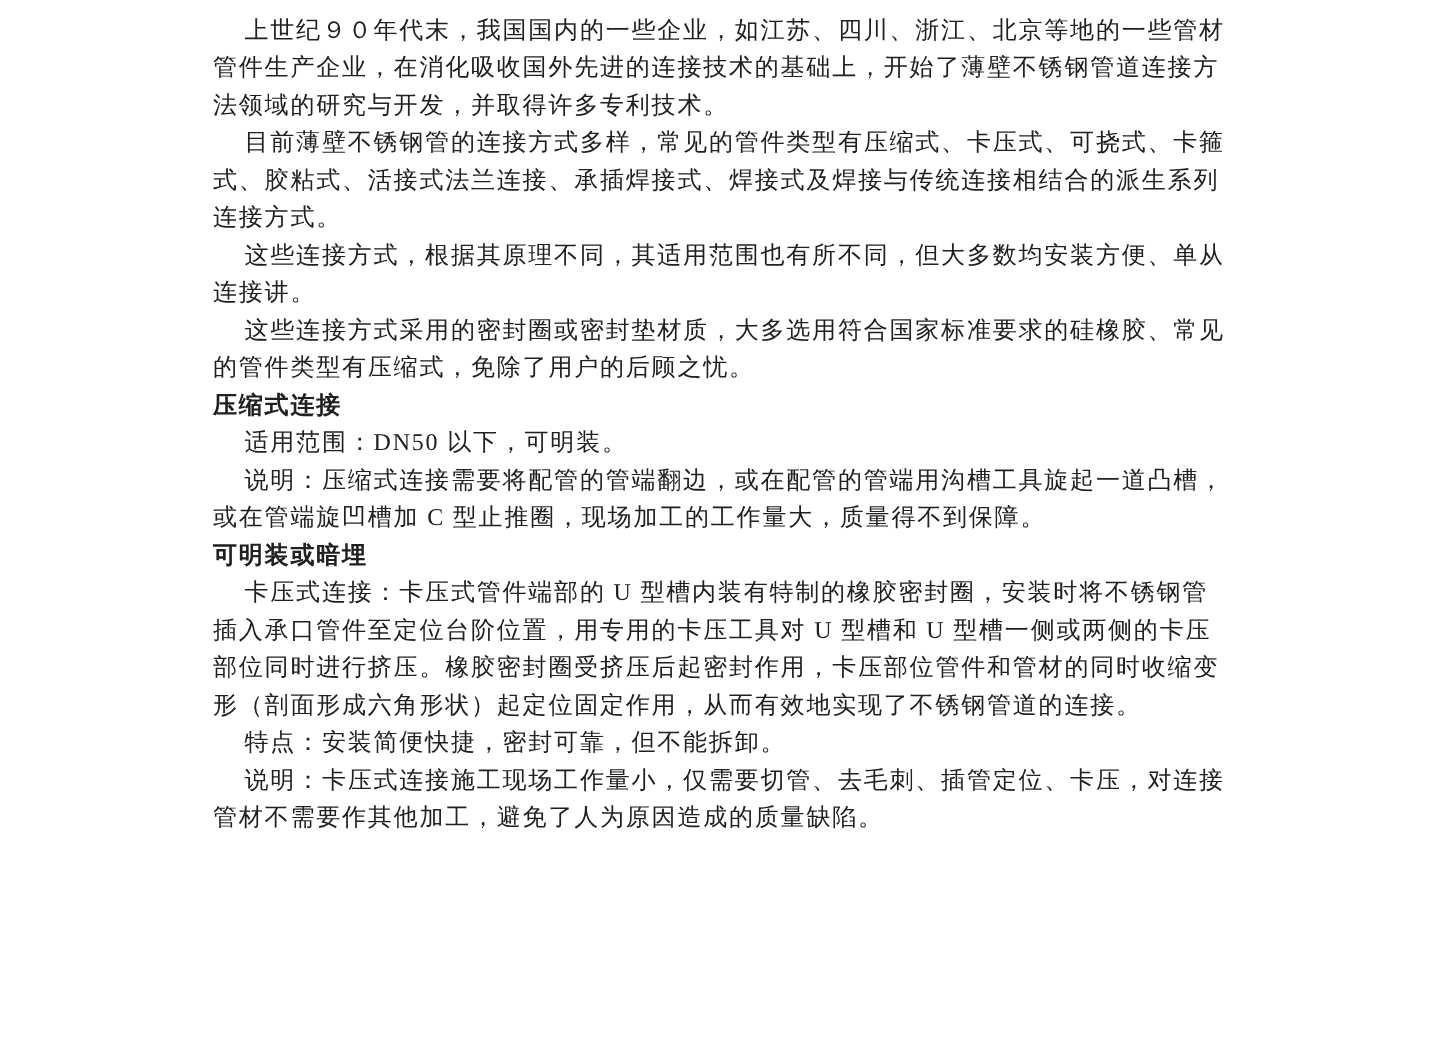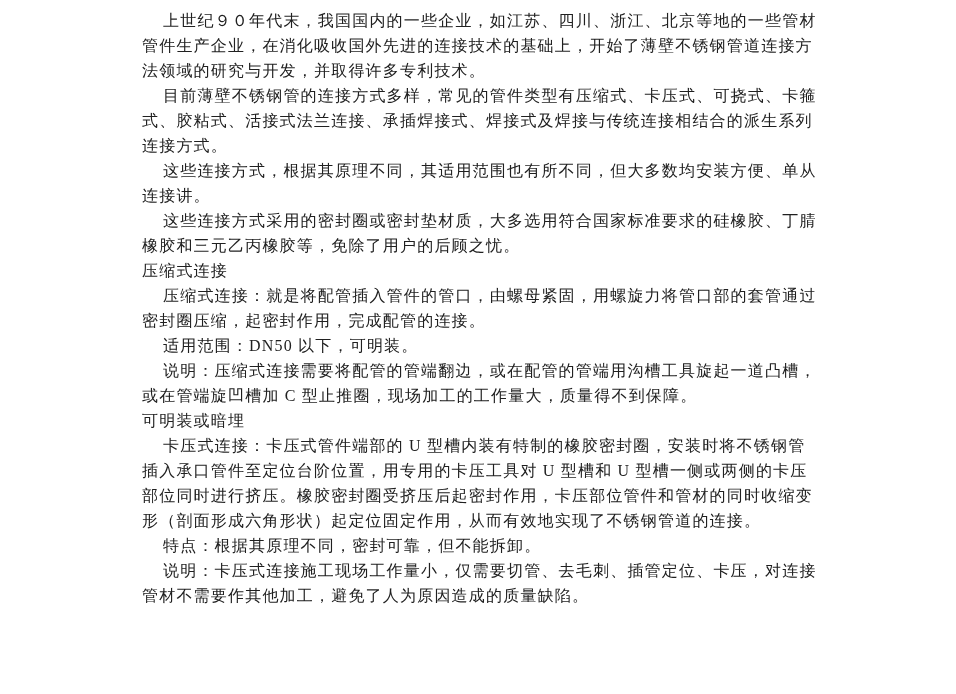--- a/index.html
+++ b/index.html
@@ -25,34 +25,33 @@
     letter-spacing: 1.2px;
   }
   .para {
     margin: 0;
     text-indent: 21px;
     text-align: left;
   }
   .heading {
     margin: 0;
     text-indent: 0;
-    font-weight: normal;
+    font-weight: bold;
     font-size: 16px;
     line-height: 25px;
   }
 </style>
 </head>
 <body>
 
 <div class="page">
   <p class="para">上世纪９０年代末，我国国内的一些企业，如江苏、四川、浙江、北京等地的一些管材管件生产企业，在消化吸收国外先进的连接技术的基础上，开始了薄壁不锈钢管道连接方法领域的研究与开发，并取得许多专利技术。</p>
   <p class="para">目前薄壁不锈钢管的连接方式多样，常见的管件类型有压缩式、卡压式、可挠式、卡箍式、胶粘式、活接式法兰连接、承插焊接式、焊接式及焊接与传统连接相结合的派生系列连接方式。</p>
   <p class="para">这些连接方式，根据其原理不同，其适用范围也有所不同，但大多数均安装方便、单从连接讲。</p>
-  <p class="para">这些连接方式采用的密封圈或密封垫材质，大多选用符合国家标准要求的硅橡胶、丁腈橡胶和三元乙丙橡胶等，免除了用户的后顾之忧。</p>
+  <p class="para">这些连接方式采用的密封圈或密封垫材质，大多选用符合国家标准要求的硅橡胶、常见的管件类型有压缩式，免除了用户的后顾之忧。</p>
   <p class="heading">压缩式连接</p>
-  <p class="para">压缩式连接：就是将配管插入管件的管口，由螺母紧固，用螺旋力将管口部的套管通过密封圈压缩，起密封作用，完成配管的连接。</p>
   <p class="para">适用范围：DN50 以下，可明装。</p>
   <p class="para">说明：压缩式连接需要将配管的管端翻边，或在配管的管端用沟槽工具旋起一道凸槽，或在管端旋凹槽加 C 型止推圈，现场加工的工作量大，质量得不到保障。</p>
   <p class="heading">可明装或暗埋</p>
   <p class="para">卡压式连接：卡压式管件端部的 U 型槽内装有特制的橡胶密封圈，安装时将不锈钢管插入承口管件至定位台阶位置，用专用的卡压工具对 U 型槽和 U 型槽一侧或两侧的卡压部位同时进行挤压。橡胶密封圈受挤压后起密封作用，卡压部位管件和管材的同时收缩变形（剖面形成六角形状）起定位固定作用，从而有效地实现了不锈钢管道的连接。</p>
-  <p class="para">特点：根据其原理不同，密封可靠，但不能拆卸。</p>
+  <p class="para">特点：安装简便快捷，密封可靠，但不能拆卸。</p>
   <p class="para">说明：卡压式连接施工现场工作量小，仅需要切管、去毛刺、插管定位、卡压，对连接管材不需要作其他加工，避免了人为原因造成的质量缺陷。</p>
 </div>
 
 </body></html>

